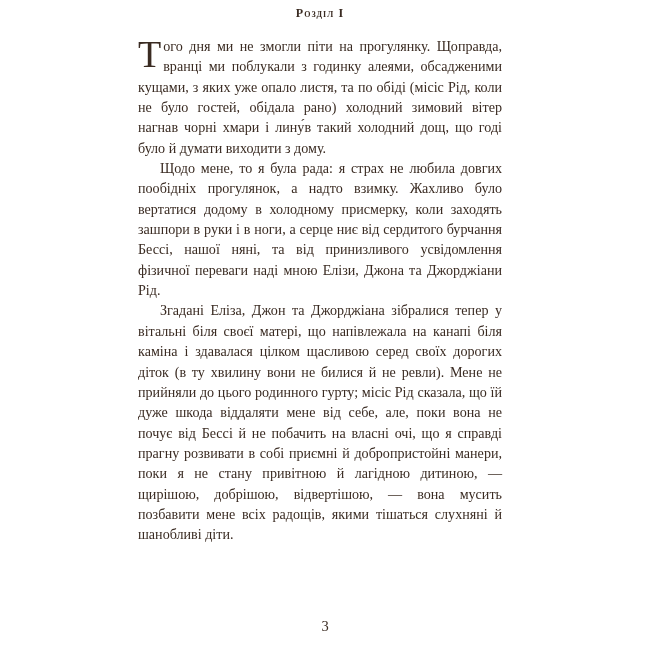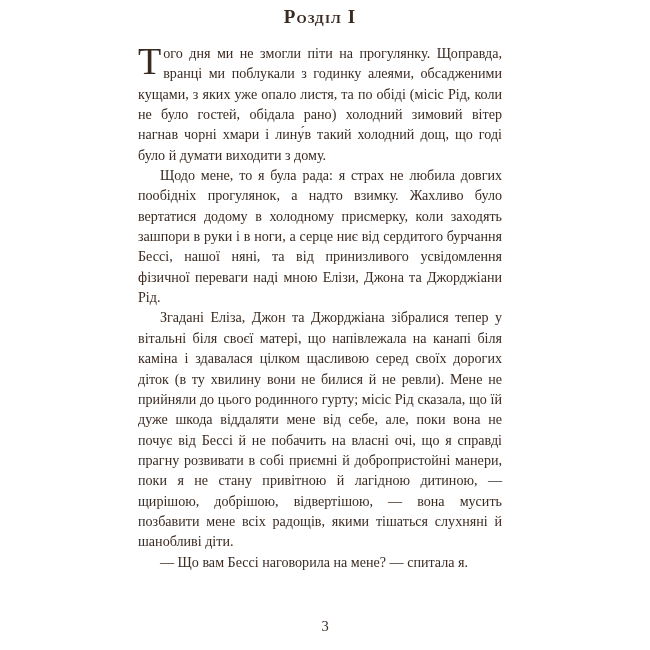--- a/index.html
+++ b/index.html
@@ -22,21 +22,21 @@
     box-sizing: border-box;
     background: #ffffff;
   }
   .text-block {
     position: absolute;
     left: 138px;
     top: 6px;
     width: 364px;
   }
   .chapter-heading {
-    font-size: 19px;
+    font-size: 12px;
     letter-spacing: 1.1px;
     text-align: center;
     font-weight: 700;
     color: #3a2b22;
     margin: 0 0 15px 0;
     font-variant: small-caps;
     text-transform: none;
     font-family: "Liberation Serif", "DejaVu Serif", serif;
   }
   p.body-para {
@@ -81,20 +81,19 @@
   <div class="text-block">
 
     <h1 class="chapter-heading">Розділ I</h1>
 
     <p class="body-para first-para"><span class="dropcap">Т</span><span>ого дня ми не змогли піти на прогулянку. Щоправда, вранці ми поблукали з годинку алеями, обсадженими кущами, з яких уже опало листя, та по обіді (місіс Рід, коли не було гостей, обідала рано) холодний зимовий вітер нагнав чорні хмари і лину́в такий холодний дощ, що годі було й думати виходити з дому.</span></p>
 
     <p class="body-para">Щодо мене, то я була рада: я страх не любила довгих пообідніх прогулянок, а надто взимку. Жахливо було вертатися додому в холодному присмерку, коли заходять зашпори в руки і в ноги, а серце ниє від сердитого бурчання Бессі, нашої няні, та від принизливого усвідомлення фізичної переваги наді мною Елізи, Джона та Джорджіани Рід.</p>
 
     <p class="body-para">Згадані Еліза, Джон та Джорджіана зібралися тепер у вітальні біля своєї матері, що напівлежала на канапі біля каміна і здавалася цілком щасливою серед своїх дорогих діток (в ту хвилину вони не билися й не ревли). Мене не прийняли до цього родинного гурту; місіс Рід сказала, що їй дуже шкода віддаляти мене від себе, але, поки вона не почує від Бессі й не побачить на власні очі, що я справді прагну розвивати в собі приємні й добропристойні манери, поки я не стану привітною й лагідною дитиною, — щирішою, добрішою, відвертішою, — вона мусить позбавити мене всіх радощів, якими тішаться слухняні й шанобливі діти.</p>
 
-    <p class="body-para">— Що вам Бессі наговорила на мене? — спитала я.</p>
 
 
   </div>
 
   <div class="page-number">3</div>
 
 </div>
 
 </body></html>

